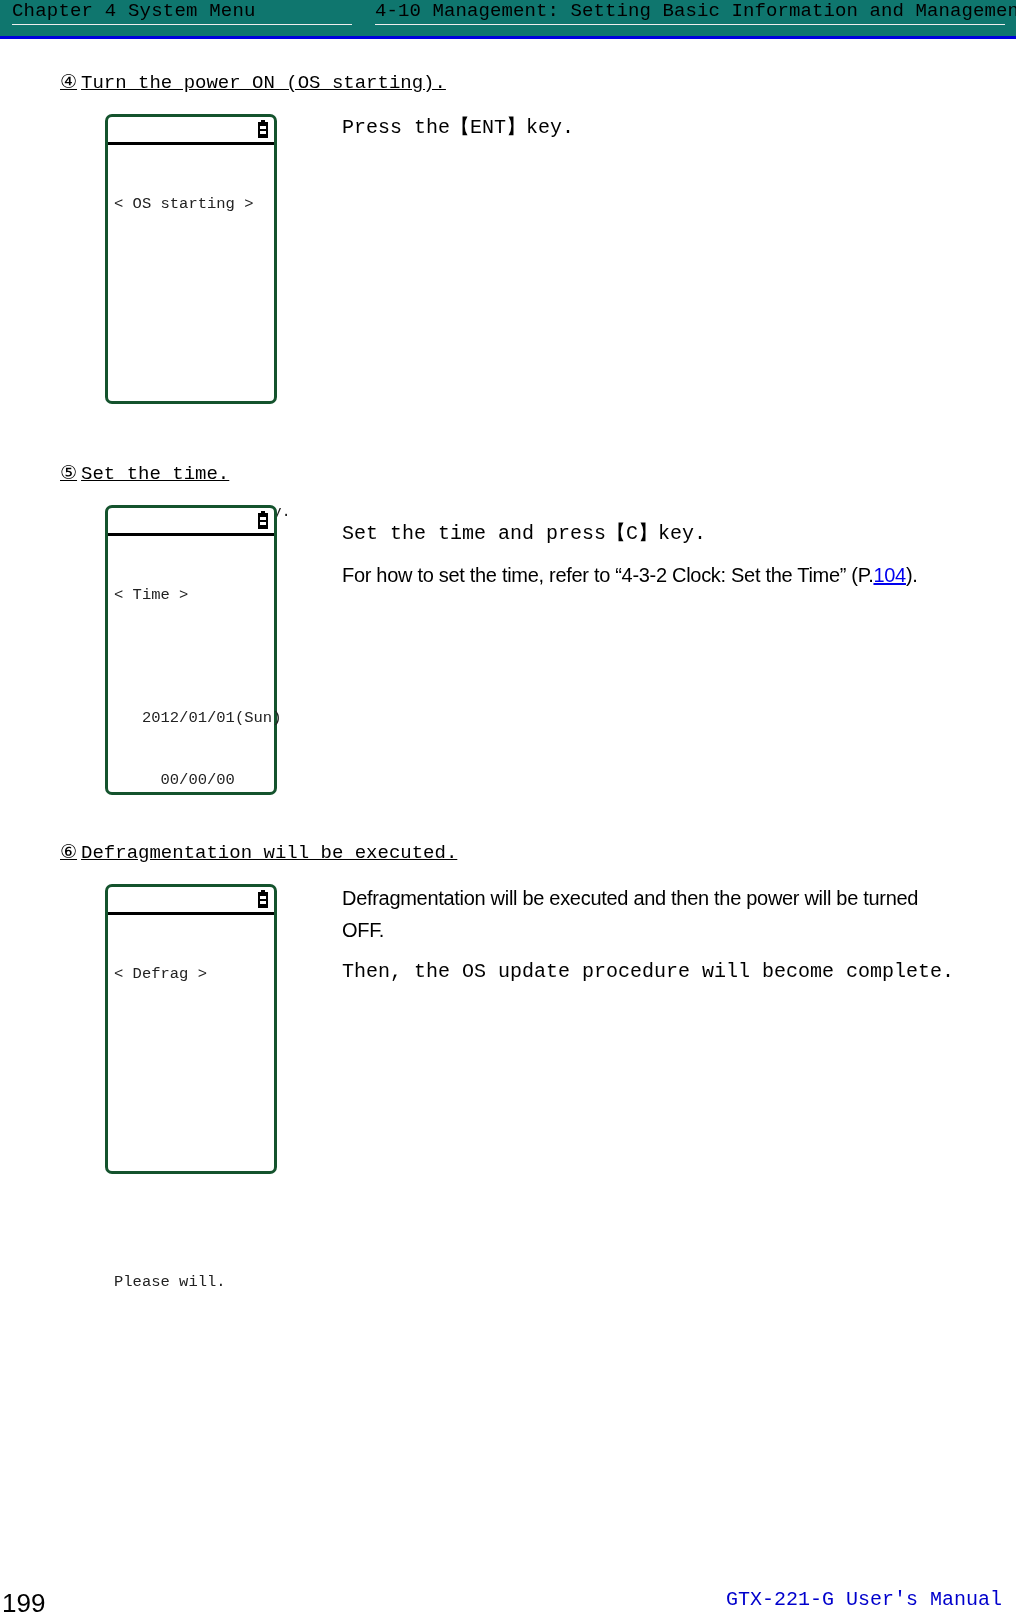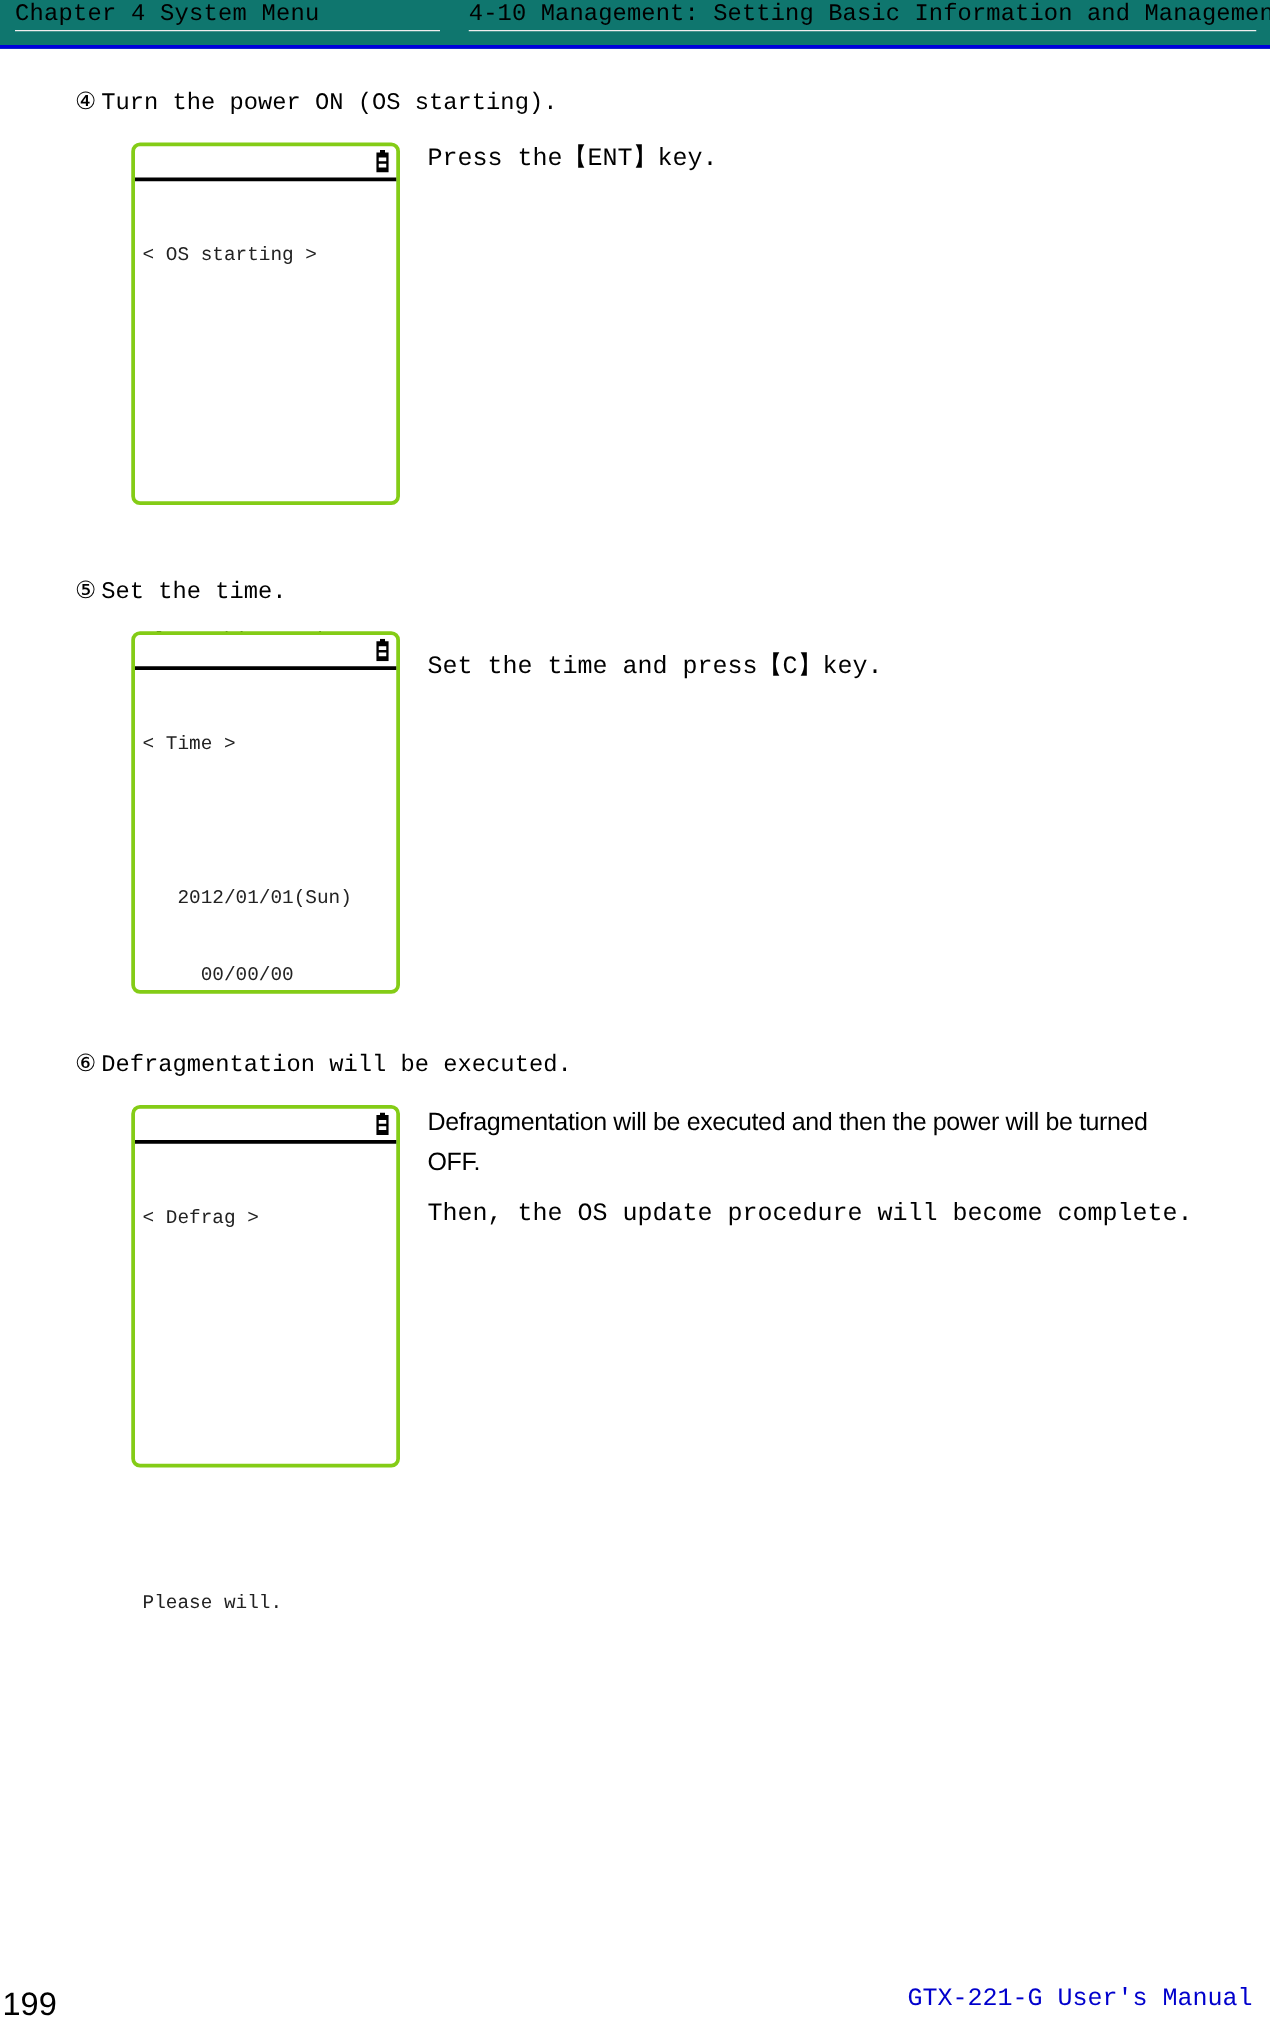--- a/index.html
+++ b/index.html
@@ -21,25 +21,26 @@
     .header .hdr-right {
       position: absolute; left: 375px; top: 0; height: 24px; width: 630px;
       border-bottom: 1px solid #eeeeee;
       font-family: "Liberation Mono", monospace; font-size: 19px; line-height: 22px;
       white-space: nowrap; text-align: right; letter-spacing: 0.1px;
     }
     .step-title {
       position: absolute; left: 60px;
       font-family: "Liberation Mono", monospace; font-size: 19px; line-height: 24px;
       white-space: nowrap;
+      text-decoration: underline;
     }
     .step-title .num { font-family: "DejaVu Sans", sans-serif; font-size: 19px; margin-right: 4px; }
     .device {
-      position: absolute; left: 105px; width: 215px; height: 290px;
-      border: 3px solid #84cc16; border-radius: 7px; box-sizing: border-box; background: #fff; text-decoration: underline;
+      position: absolute; left: 105px; width: 172px; height: 290px;
+      border: 3px solid #14532d; border-radius: 7px; box-sizing: border-box; background: #fff; text-decoration: underline;
     }
     .device .status-bar {
       position: absolute; left: 0; top: 0; right: 0; height: 25px;
       border-bottom: 3px solid #000;
     }
     .device .battery {
       position: absolute; right: 6px; top: 3px; width: 10px; height: 18px;
     }
     .device .screen {
       position: absolute; left: 6px; top: 36px; right: 2px;
@@ -115,20 +116,21 @@
     <span class="line"></span>
     <span class="line">   2012/01/01(Sun)</span>
     <span class="line">     00/00/00</span>
     <span class="line"></span>
     <span class="line"><span class="sel">1:Manual setting</span></span>
     <span class="line">2:Server setting</span>
   </div>
 </div>
 <div class="desc" style="top:522px;">
   <p>Set the time and press【C】key.</p>
+  <p style="margin-top:-1px;"><span class="narrow">For how to set the time, refer to “4-3-2 Clock: Set the Time” (P.</span><span class="link narrow">104</span><span class="narrow">).</span></p>
 </div>
 
 <div class="step-title" style="top:839px;">
   <span class="num">⑥</span><span>Defragmentation will be executed.</span>
 </div>
 <div class="device" style="top:884px;padding-left:19px;">
   <div class="status-bar">
     <svg class="battery" viewBox="0 0 10 18">
       <rect x="3" y="0" width="4" height="3" fill="#000"></rect>
       <rect x="0" y="2" width="10" height="16" fill="#000"></rect>

